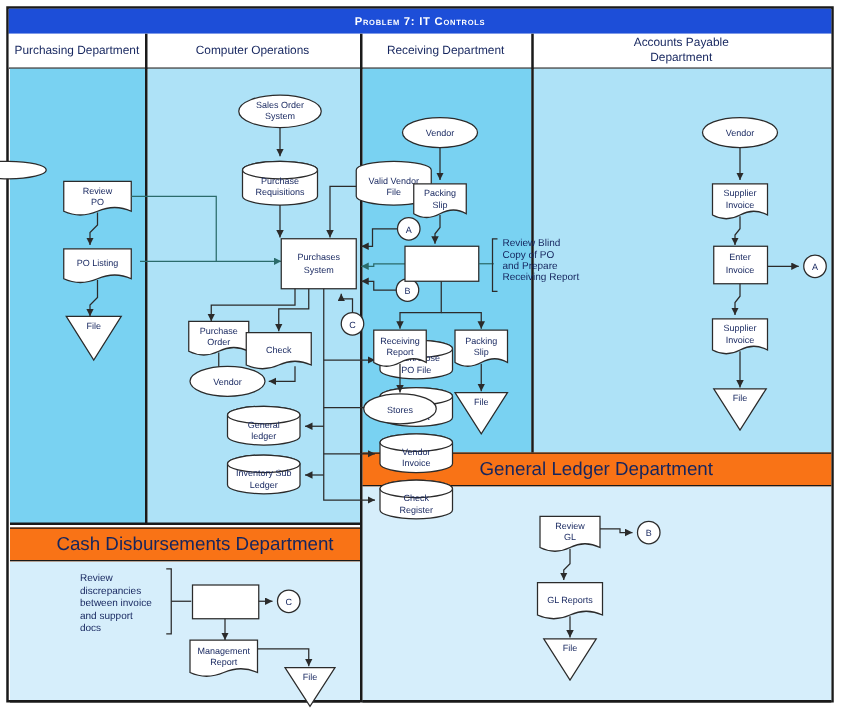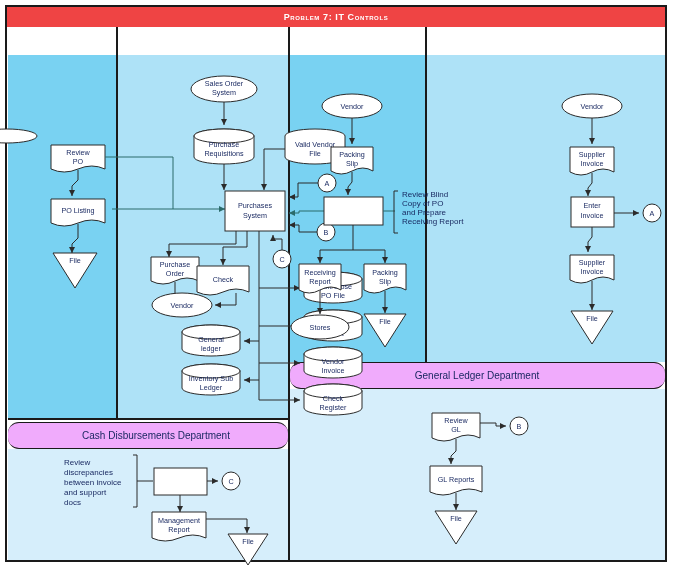--- a/index.html
+++ b/index.html
@@ -1,45 +1,52 @@
 <!DOCTYPE html>
 <html><head>
 <meta charset="utf-8">
 <style>
   html,body{margin:0;padding:0;background:#ffffff;}
   body{font-family:"Liberation Sans", sans-serif;}
   #page{position:relative;width:674px;height:568px;background:#ffffff;overflow:hidden;}
   #frame{position:absolute;left:5px;top:5px;width:662px;height:557px;border:2px solid #1a1a1a;box-sizing:border-box;background:#ffffff;}
-  .title-bar{position:absolute;left:0;top:0;width:100%;height:20px;background:#ef4444;display:flex;align-items:center;justify-content:center;text-align:center;}
+  .title-bar{position:absolute;left:0;top:0;width:100%;height:20px;background:#1d4ed8;display:flex;align-items:center;justify-content:center;text-align:center;}
   .title-bar span{color:#ffffff;font-weight:bold;font-size:9px;letter-spacing:.6px;font-variant:small-caps;}
   .hdr-row{position:absolute;left:0;top:20px;width:100%;height:28px;background:#ffffff;border-bottom:1.5px solid #1a1a1a;box-sizing:border-box;}
   .hdr{position:absolute;top:0;height:100%;display:flex;align-items:center;justify-content:center;text-align:center;
        font-size:9.5px;color:#15255e;box-sizing:border-box;line-height:1.25;}
   .vline{position:absolute;background:#1a1a1a;width:1.5px;}
   .hline{position:absolute;background:#1a1a1a;height:1.5px;}
   .panel{position:absolute;box-sizing:border-box;}
-  .sub-hdr{position:absolute;background:#f0abfc;display:flex;align-items:center;justify-content:center;
-           font-size:10px;color:#15255e;box-sizing:border-box;border-top:1.5px solid #1a1a1a;border-bottom:1.5px solid #1a1a1a;border-radius:11px;}
+  .sub-hdr{position:absolute;background:#f97316;display:flex;align-items:center;justify-content:center;
+           font-size:15px;color:#15255e;box-sizing:border-box;border-top:1.5px solid #1a1a1a;border-bottom:1.5px solid #1a1a1a;}
   svg{position:absolute;left:0;top:0;overflow:visible;}
   .shape{fill:#ffffff;stroke:#2b2b2b;stroke-width:1;}
   .lbl{font-family:"Liberation Sans", sans-serif;font-size:7.2px;fill:#15255e;text-anchor:middle;}
   .lbl-note{font-family:"Liberation Sans", sans-serif;font-size:8px;fill:#15255e;text-anchor:start;}
   .conn{stroke:#2b2b2b;stroke-width:1;fill:none;}
   .conn-t{stroke:#2b6b6b;stroke-width:1;fill:none;}
 </style>
 </head>
 <body>
 
 <div id="page">
   <div id="frame">
 
     <div class="title-bar">
       <span>Problem 7: IT Controls</span>
     </div>
 
+    <div class="hdr-row">
+      <div class="hdr" style="left:0;width:109px;">Purchasing Department</div>
+      <div class="hdr" style="left:109px;width:172px;">Computer Operations</div>
+      <div class="hdr" style="left:281px;width:137px;">Receiving Department</div>
+      <div class="hdr" style="left:418px;width:240px;white-space:pre-line;"><span>Accounts Payable
+Department</span></div>
+    </div>
 
     <div class="panel" style="left:1px;top:48px;width:108px;height:364px;background:#79d2f2;"></div>
     <div class="panel" style="left:110.5px;top:48px;width:170px;height:364px;background:#aee2f7;"></div>
     <div class="panel" style="left:282.5px;top:48px;width:135px;height:307px;background:#79d2f2;"></div>
     <div class="panel" style="left:419.5px;top:48px;width:238px;height:307px;background:#aee2f7;"></div>
     <div class="panel" style="left:282.5px;top:382px;width:375px;height:172px;background:#d6eefb;"></div>
     <div class="panel" style="left:1px;top:442px;width:280px;height:112px;background:#d6eefb;"></div>
 
     <div class="sub-hdr" style="left:282.5px;top:355px;width:375px;height:27px;">General Ledger Department</div>
     <div class="sub-hdr" style="left:1px;top:415px;width:280px;height:27px;padding-left:16px;">Cash Disbursements Department</div>

